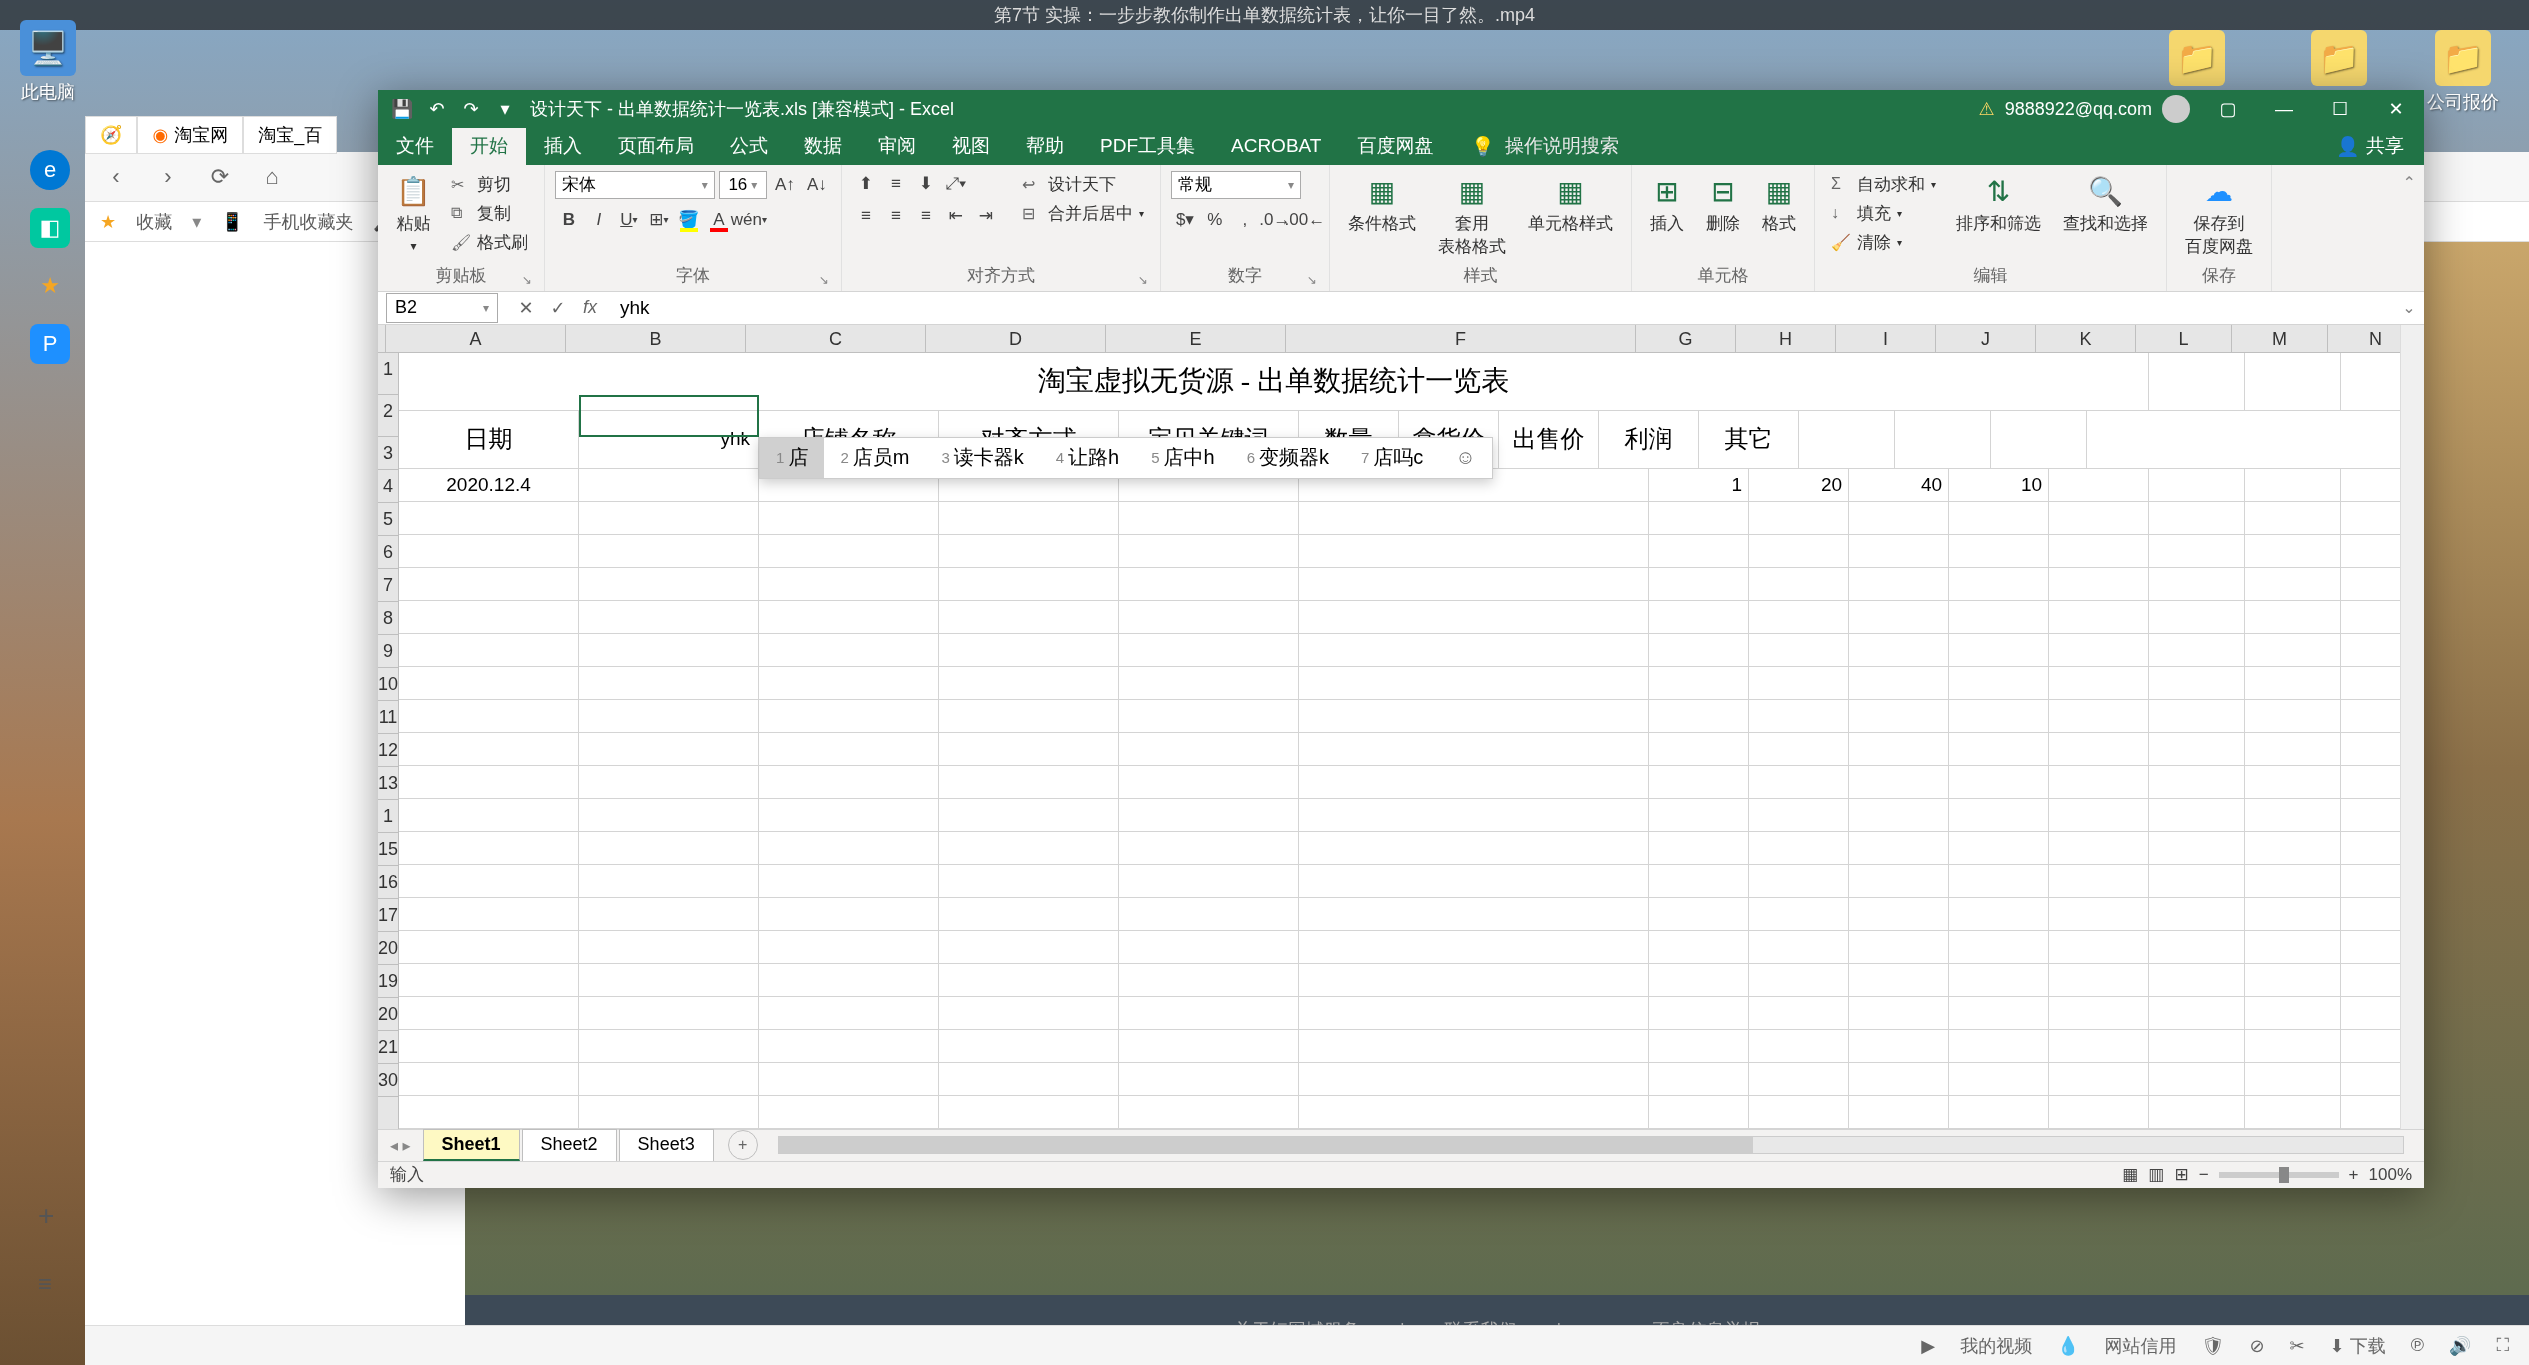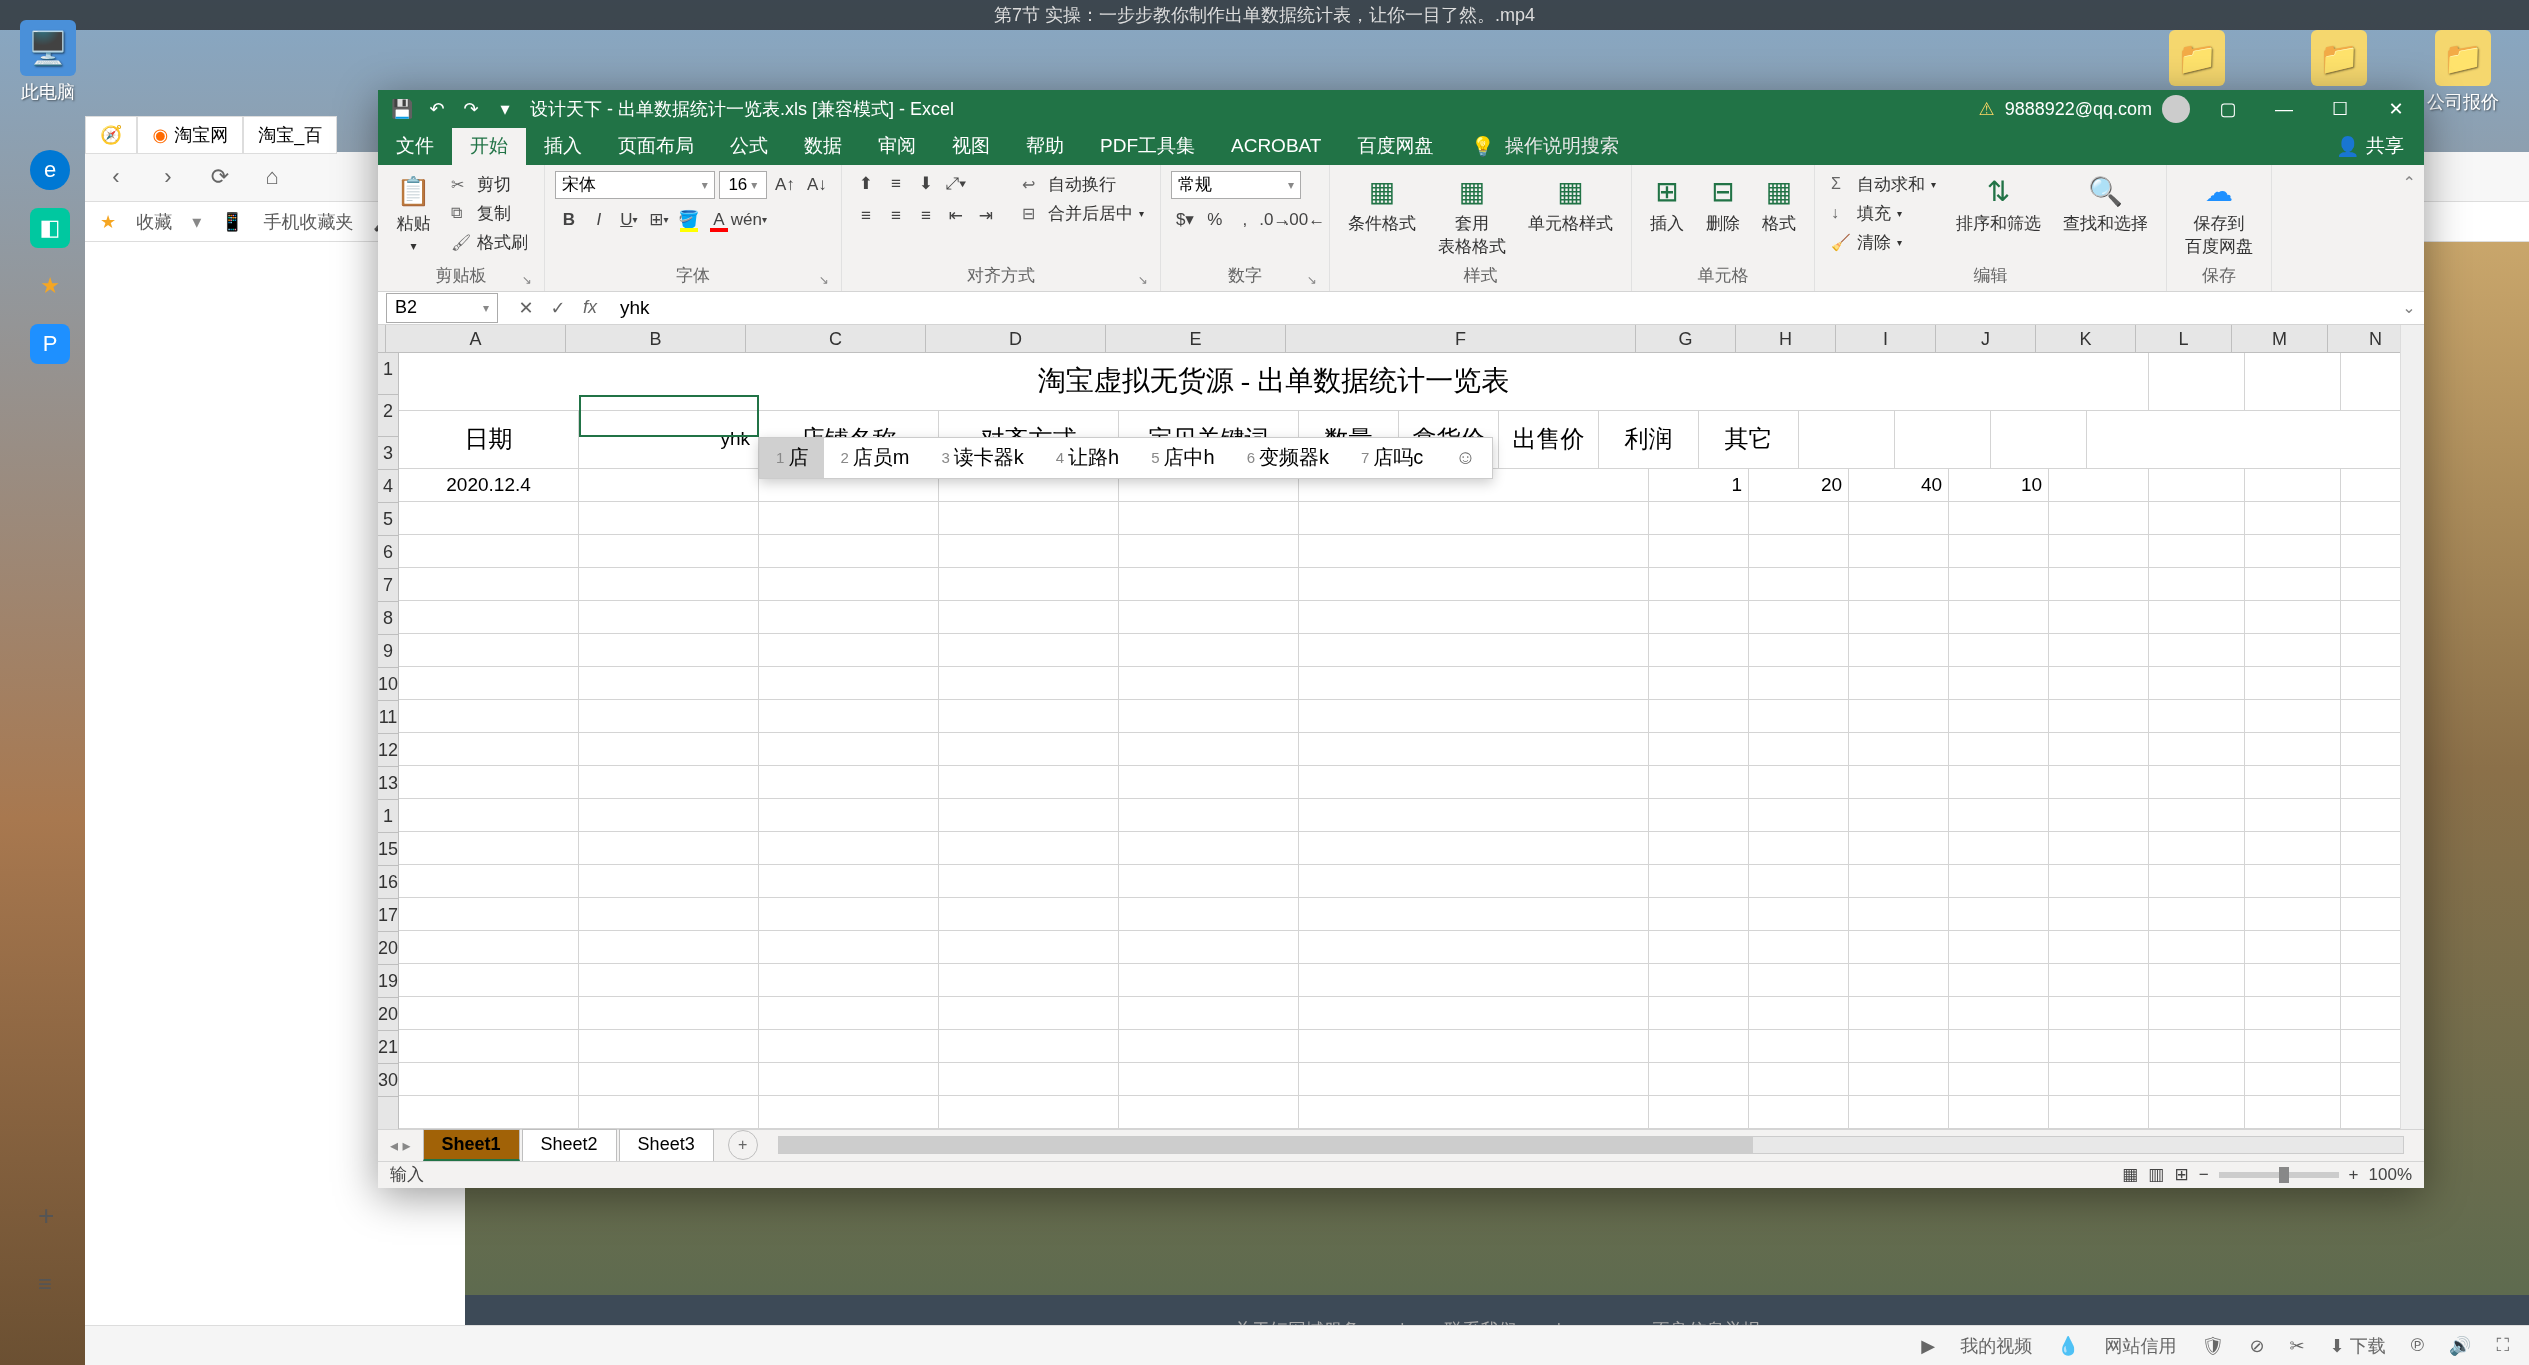--- a/index.html
+++ b/index.html
@@ -95,21 +95,21 @@
 .ime-bar { position: absolute; background: #fff; border: 1px solid #ccc; box-shadow: 0 4px 12px rgba(0,0,0,0.2); height: 42px; display: flex; align-items: center; font-size: 20px; z-index: 100; }
 .ime-item { padding: 0 16px; height: 100%; display: flex; align-items: center; gap: 4px; }
 .ime-item.sel { background: #d0d0d0; }
 .ime-item .num { font-size: 15px; color: #888; }
 .ime-smile { padding: 0 16px; color: #666; }
 
 
 .sheet-tabs { height: 32px; background: #f3f2f1; border-top: 1px solid #d4d4d4; display: flex; align-items: center; }
 .sheet-nav { display: flex; gap: 6px; padding: 0 12px; color: #888; }
 .sheet-tab { padding: 4px 18px; font-size: 18px; border: 1px solid #bfbfbf; border-bottom: none; background: #fff; margin-right: 2px; }
-.sheet-tab.active { background: #a16207; border-bottom: 2px solid #217346; font-weight: bold; }
+.sheet-tab.active { background: #fef9c3; border-bottom: 2px solid #217346; font-weight: bold; }
 .sheet-add { width: 30px; height: 30px; border: 1px solid #bfbfbf; border-radius: 50%; display: flex; align-items: center; justify-content: center; margin-left: 12px; color: #666; }
 .h-scroll { flex: 1; margin: 0 20px; height: 18px; background: #e8e8e8; border: 1px solid #ccc; position: relative; }
 .h-scroll .thumb { position: absolute; left: 0; top: 0; bottom: 0; width: 60%; background: #cdcdcd; }
 
 
 .excel-status { height: 30px; background: #f3f2f1; border-top: 1px solid #d4d4d4; display: flex; align-items: center; font-size: 17px; color: #444; padding: 0 12px; }
 .excel-status .views { margin-left: auto; display: flex; gap: 10px; align-items: center; }
 .excel-status .zoom-slider { width: 120px; height: 6px; background: #ccc; position: relative; }
 .excel-status .zoom-slider .zthumb { position: absolute; left: 50%; top: -5px; width: 10px; height: 16px; background: #888; }
 
@@ -335,21 +335,21 @@
             <div class="tb-btn">≡</div>
             <div class="tb-btn">≡</div>
             <div class="tb-btn">≡</div>
             <div class="tb-btn">⇤</div>
             <div class="tb-btn">⇥</div>
           </div>
         </div>
         <div class="small-btns" style="margin-left:10px;">
           <div class="small-btn">
               <span class="ic">↩</span>
-              <span>自动换行</span>
+              <span>设计天下</span>
             </div>
           <div class="small-btn">
               <span class="ic">⊟</span>
               <span>合并后居中</span>
               <span style="font-size:10px;">▾</span>
             </div>
         </div>
       </div>
       <div class="group-label"><span>对齐方式</span><span class="dialog-launcher">↘</span></div>
     </div>

